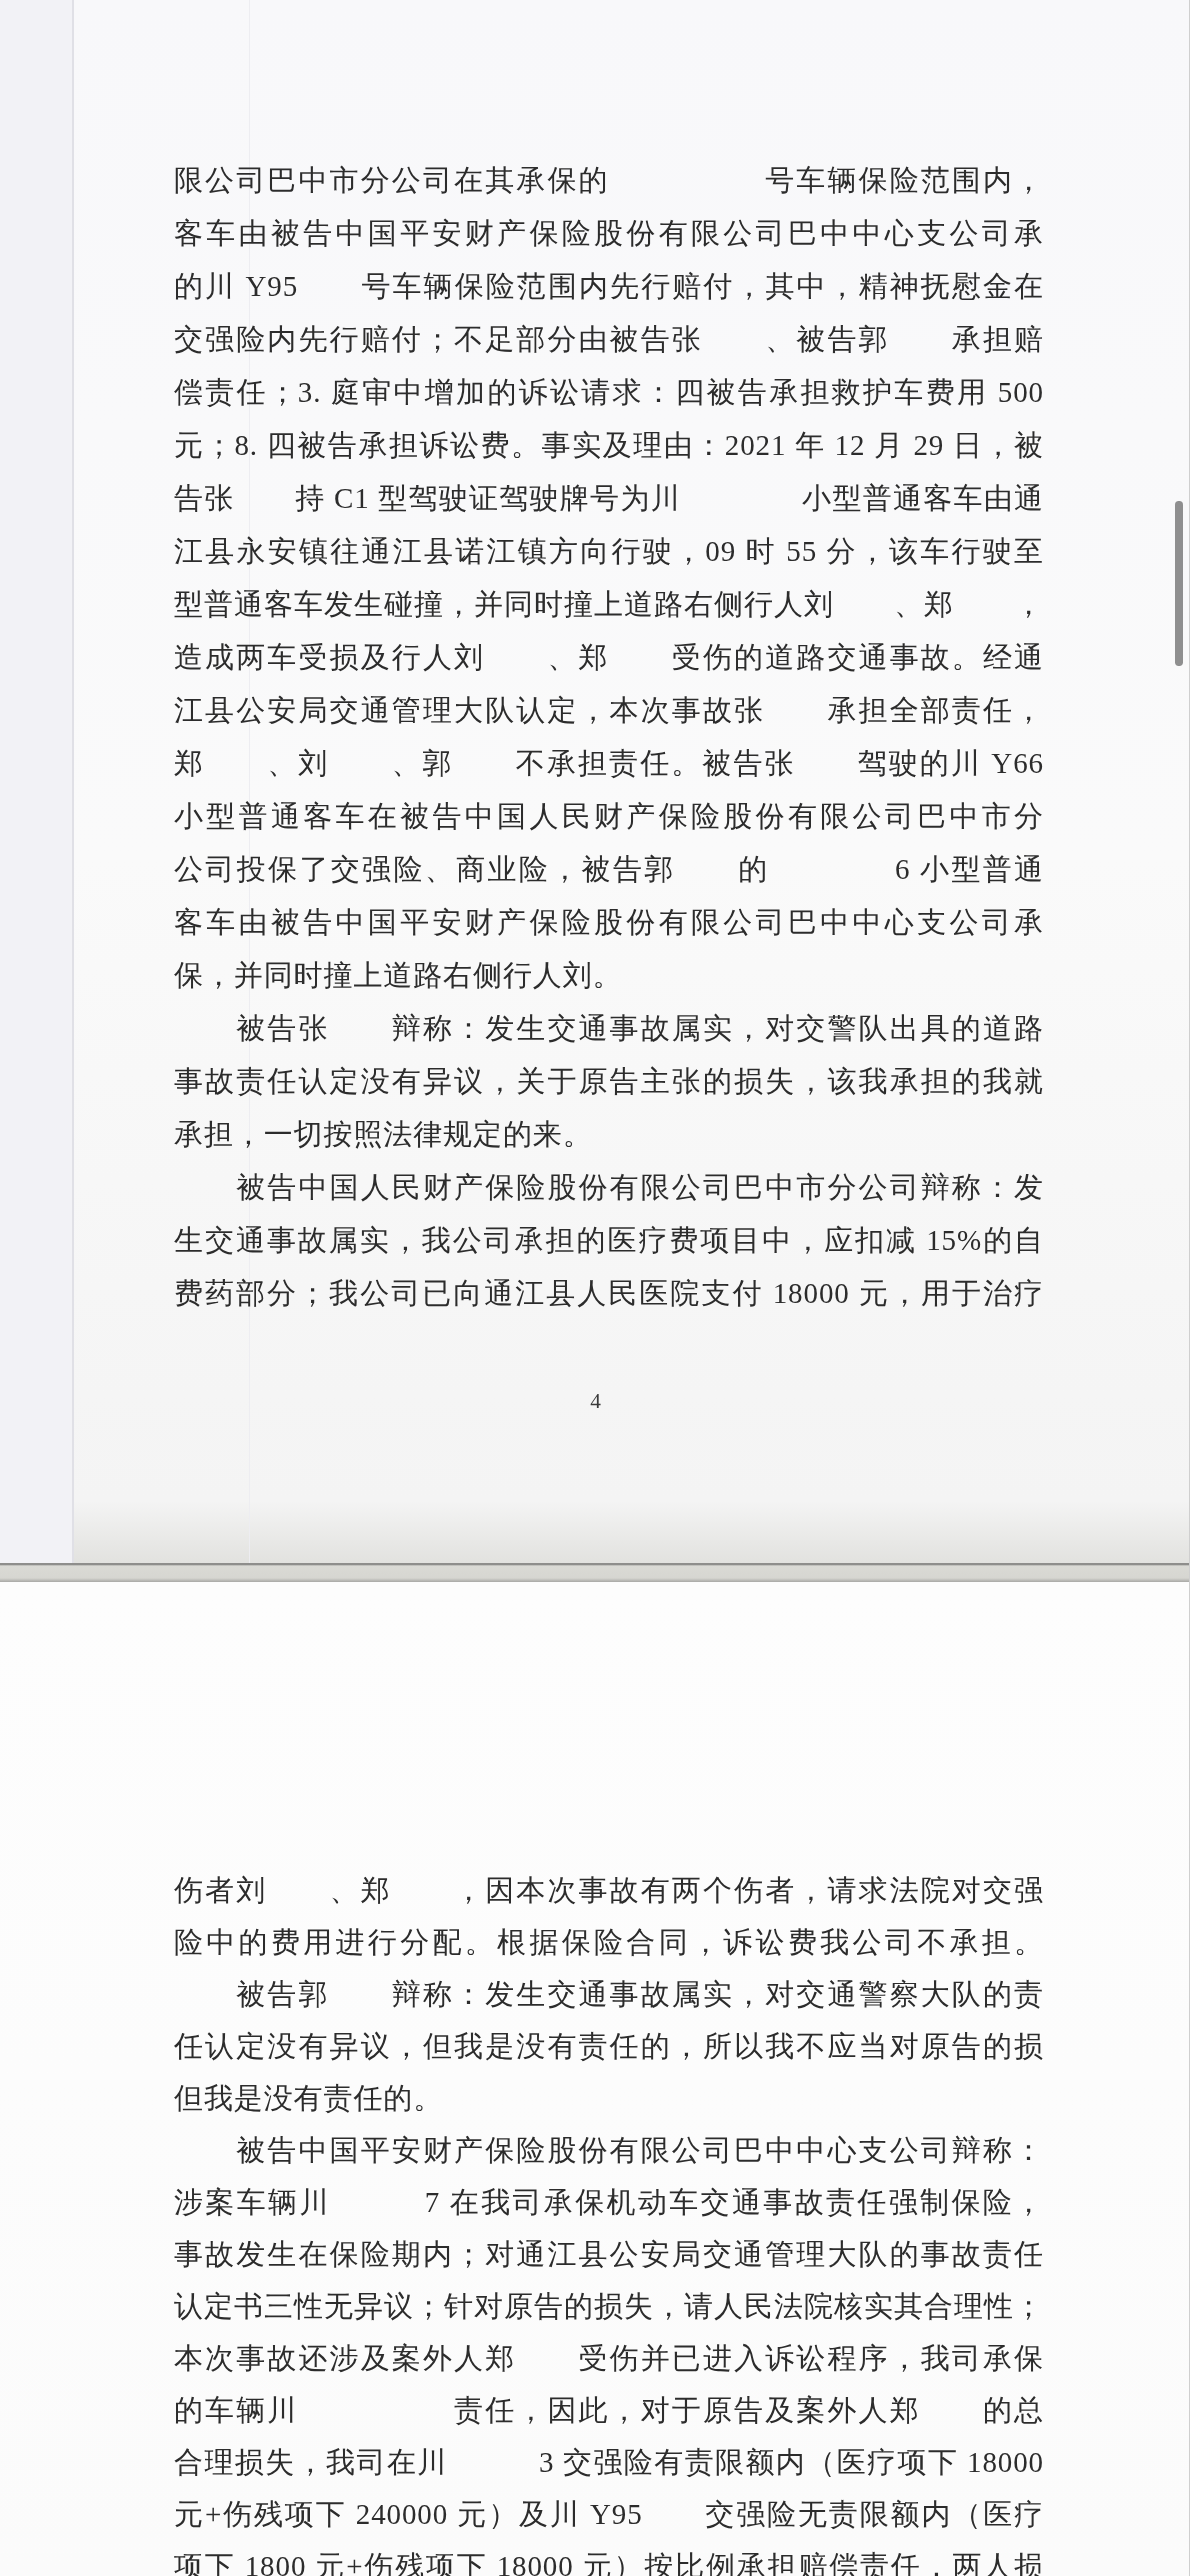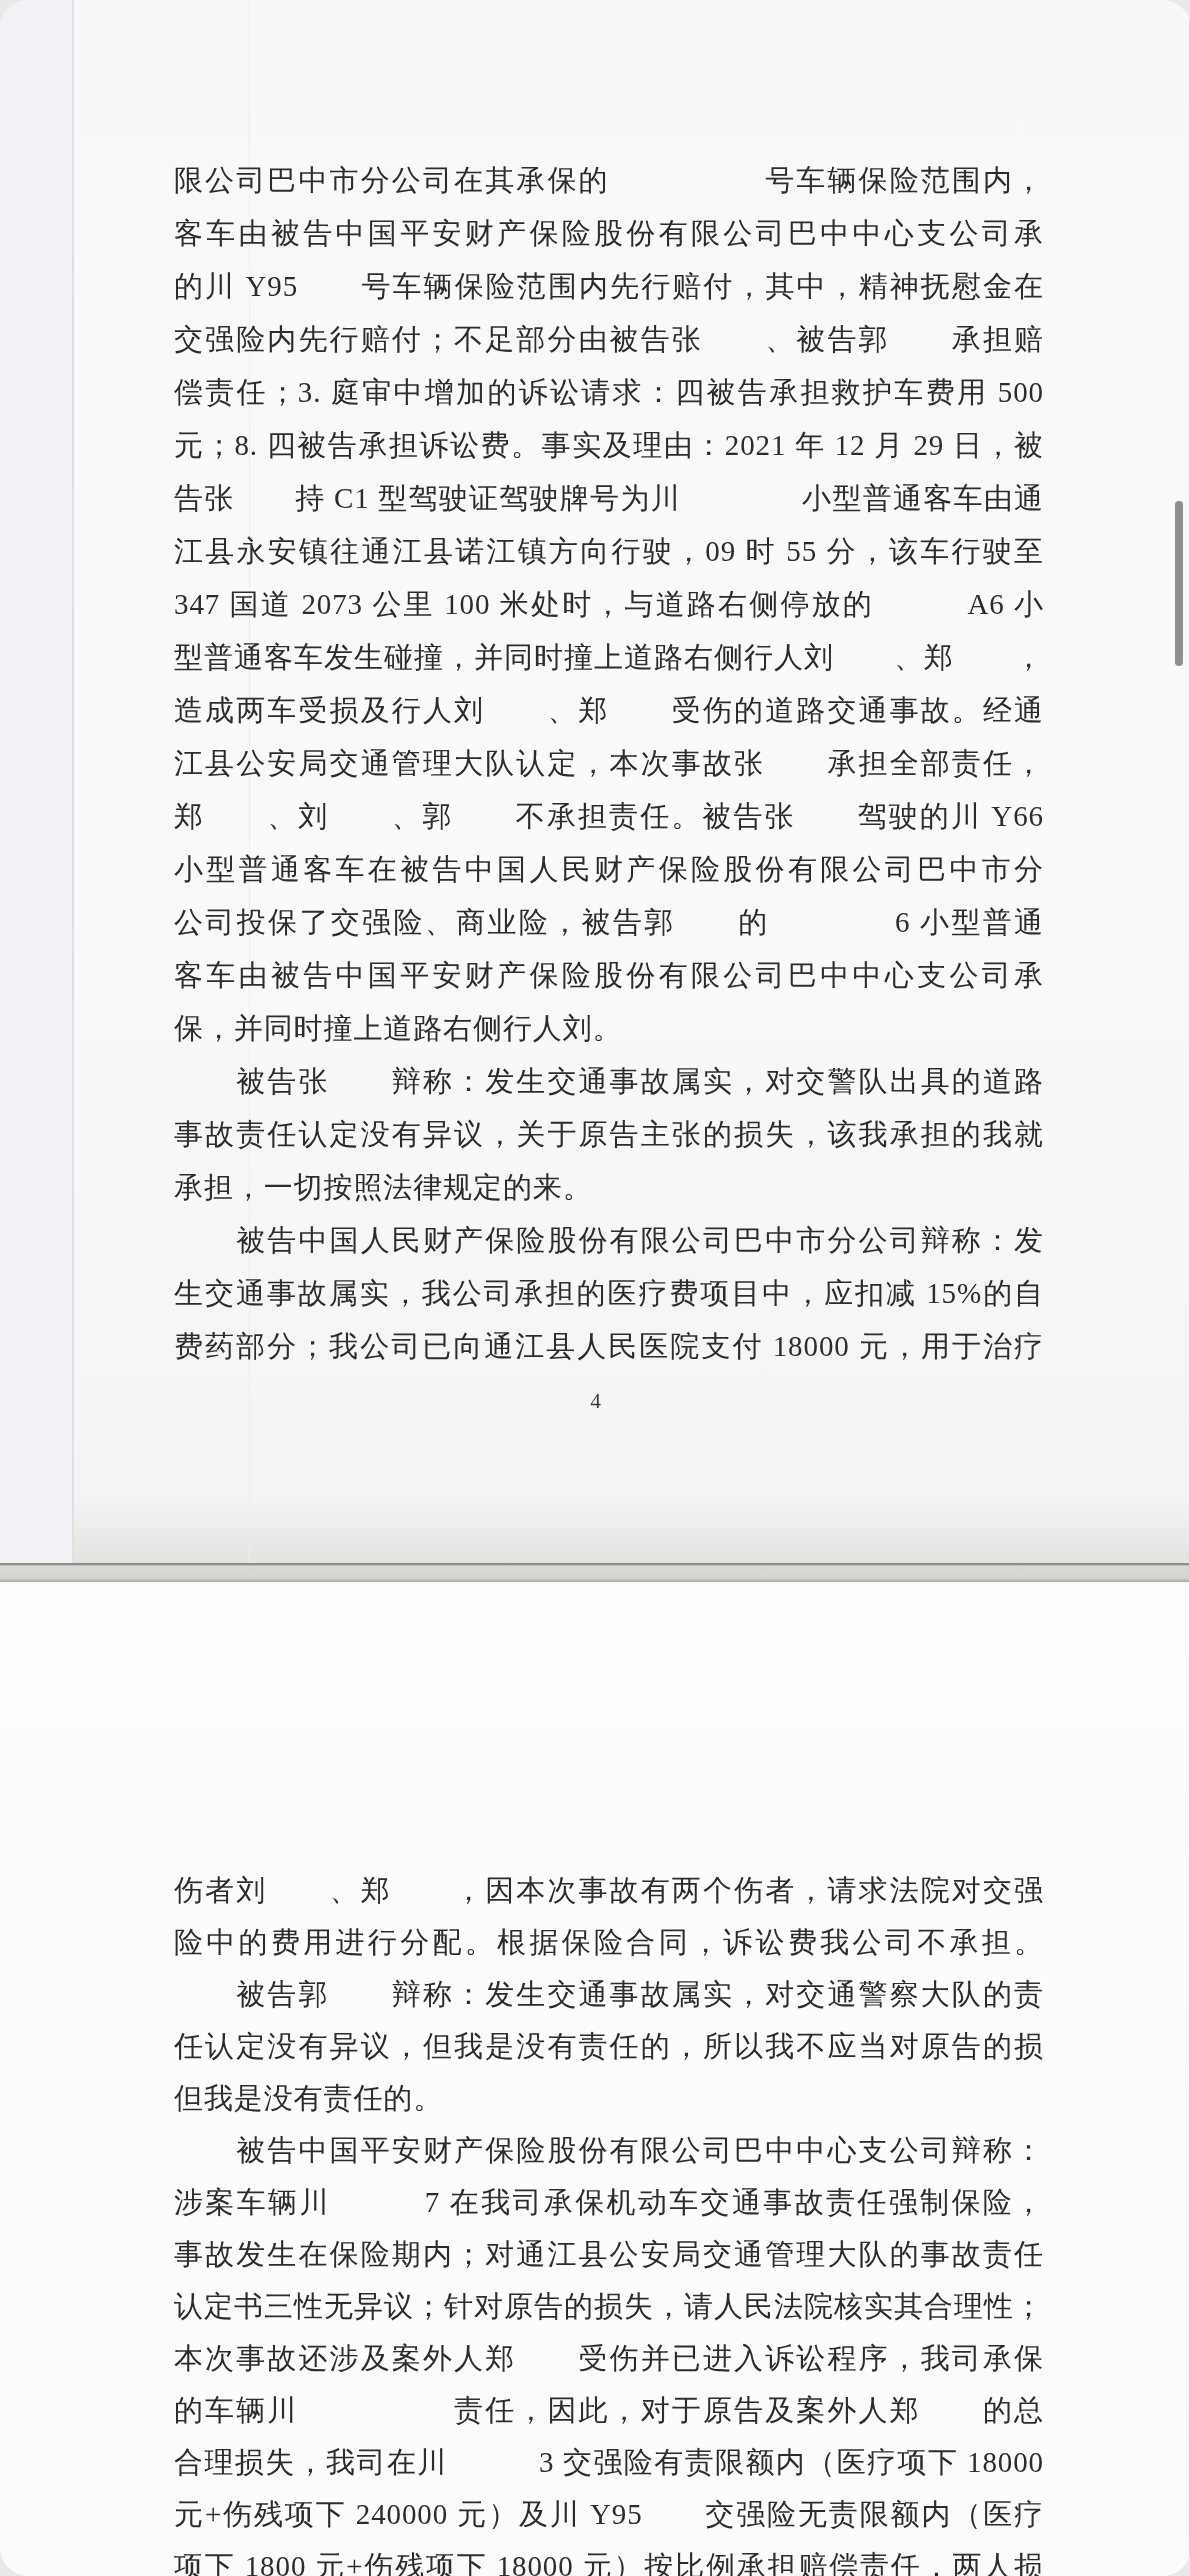--- a/index.html
+++ b/index.html
@@ -1,20 +1,19 @@
 <!DOCTYPE html>
 <html style="font-size:15px"><head>
 <meta charset="utf-8">
 <style>
   html,body { margin:0; padding:0; background:#e9e9e9; }
   #screen {
     position:relative; width:1191px; height:2576px; overflow:hidden;
     background:#f4f4f6;
     font-family:"Liberation Serif","DejaVu Serif",serif;
-    border-radius:29px;
   }
 
   
   .page1 {
     position:absolute; left:0; top:0; width:1191px; height:1563px;
     background:linear-gradient(180deg,#f8f8fa 0%,#fafafa 55%,#f4f4f4 96%,#e2e2df 100%);
   }
   .page1 .left-band {
     position:absolute; left:0; top:0; width:72px; height:100%;
     background:#f2f2f6;
@@ -78,21 +77,20 @@
 
   <div class="textblock tb1">
       <div class="line">限公司巴中市分公司在其承保的　　　　　号车辆保险范围内，</div>
       <div class="line">客车由被告中国平安财产保险股份有限公司巴中中心支公司承</div>
       <div class="line">的川 Y95　　号车辆保险范围内先行赔付，其中，精神抚慰金在</div>
       <div class="line">交强险内先行赔付；不足部分由被告张　　、被告郭　　承担赔</div>
       <div class="line">偿责任；3. 庭审中增加的诉讼请求：四被告承担救护车费用 500</div>
       <div class="line">元；8. 四被告承担诉讼费。事实及理由：2021 年 12 月 29 日，被</div>
       <div class="line">告张　　持 C1 型驾驶证驾驶牌号为川　　　　小型普通客车由通</div>
       <div class="line">江县永安镇往通江县诺江镇方向行驶，09 时 55 分，该车行驶至</div>
-      <div class="line">347 国道 2073 公里 100 米处时，与道路右侧停放的　　　A6 小</div>
       <div class="line">型普通客车发生碰撞，并同时撞上道路右侧行人刘　　、郑　　，</div>
       <div class="line">造成两车受损及行人刘　　、郑　　受伤的道路交通事故。经通</div>
       <div class="line">江县公安局交通管理大队认定，本次事故张　　承担全部责任，</div>
       <div class="line">郑　　、刘　　、郭　　不承担责任。被告张　　驾驶的川 Y66</div>
       <div class="line">小型普通客车在被告中国人民财产保险股份有限公司巴中市分</div>
       <div class="line">公司投保了交强险、商业险，被告郭　　的　　　　6 小型普通</div>
       <div class="line">客车由被告中国平安财产保险股份有限公司巴中中心支公司承</div>
       <div class="line short">保，并同时撞上道路右侧行人刘。</div>
       <div class="line">　　被告张　　辩称：发生交通事故属实，对交警队出具的道路</div>
       <div class="line">事故责任认定没有异议，关于原告主张的损失，该我承担的我就</div>

